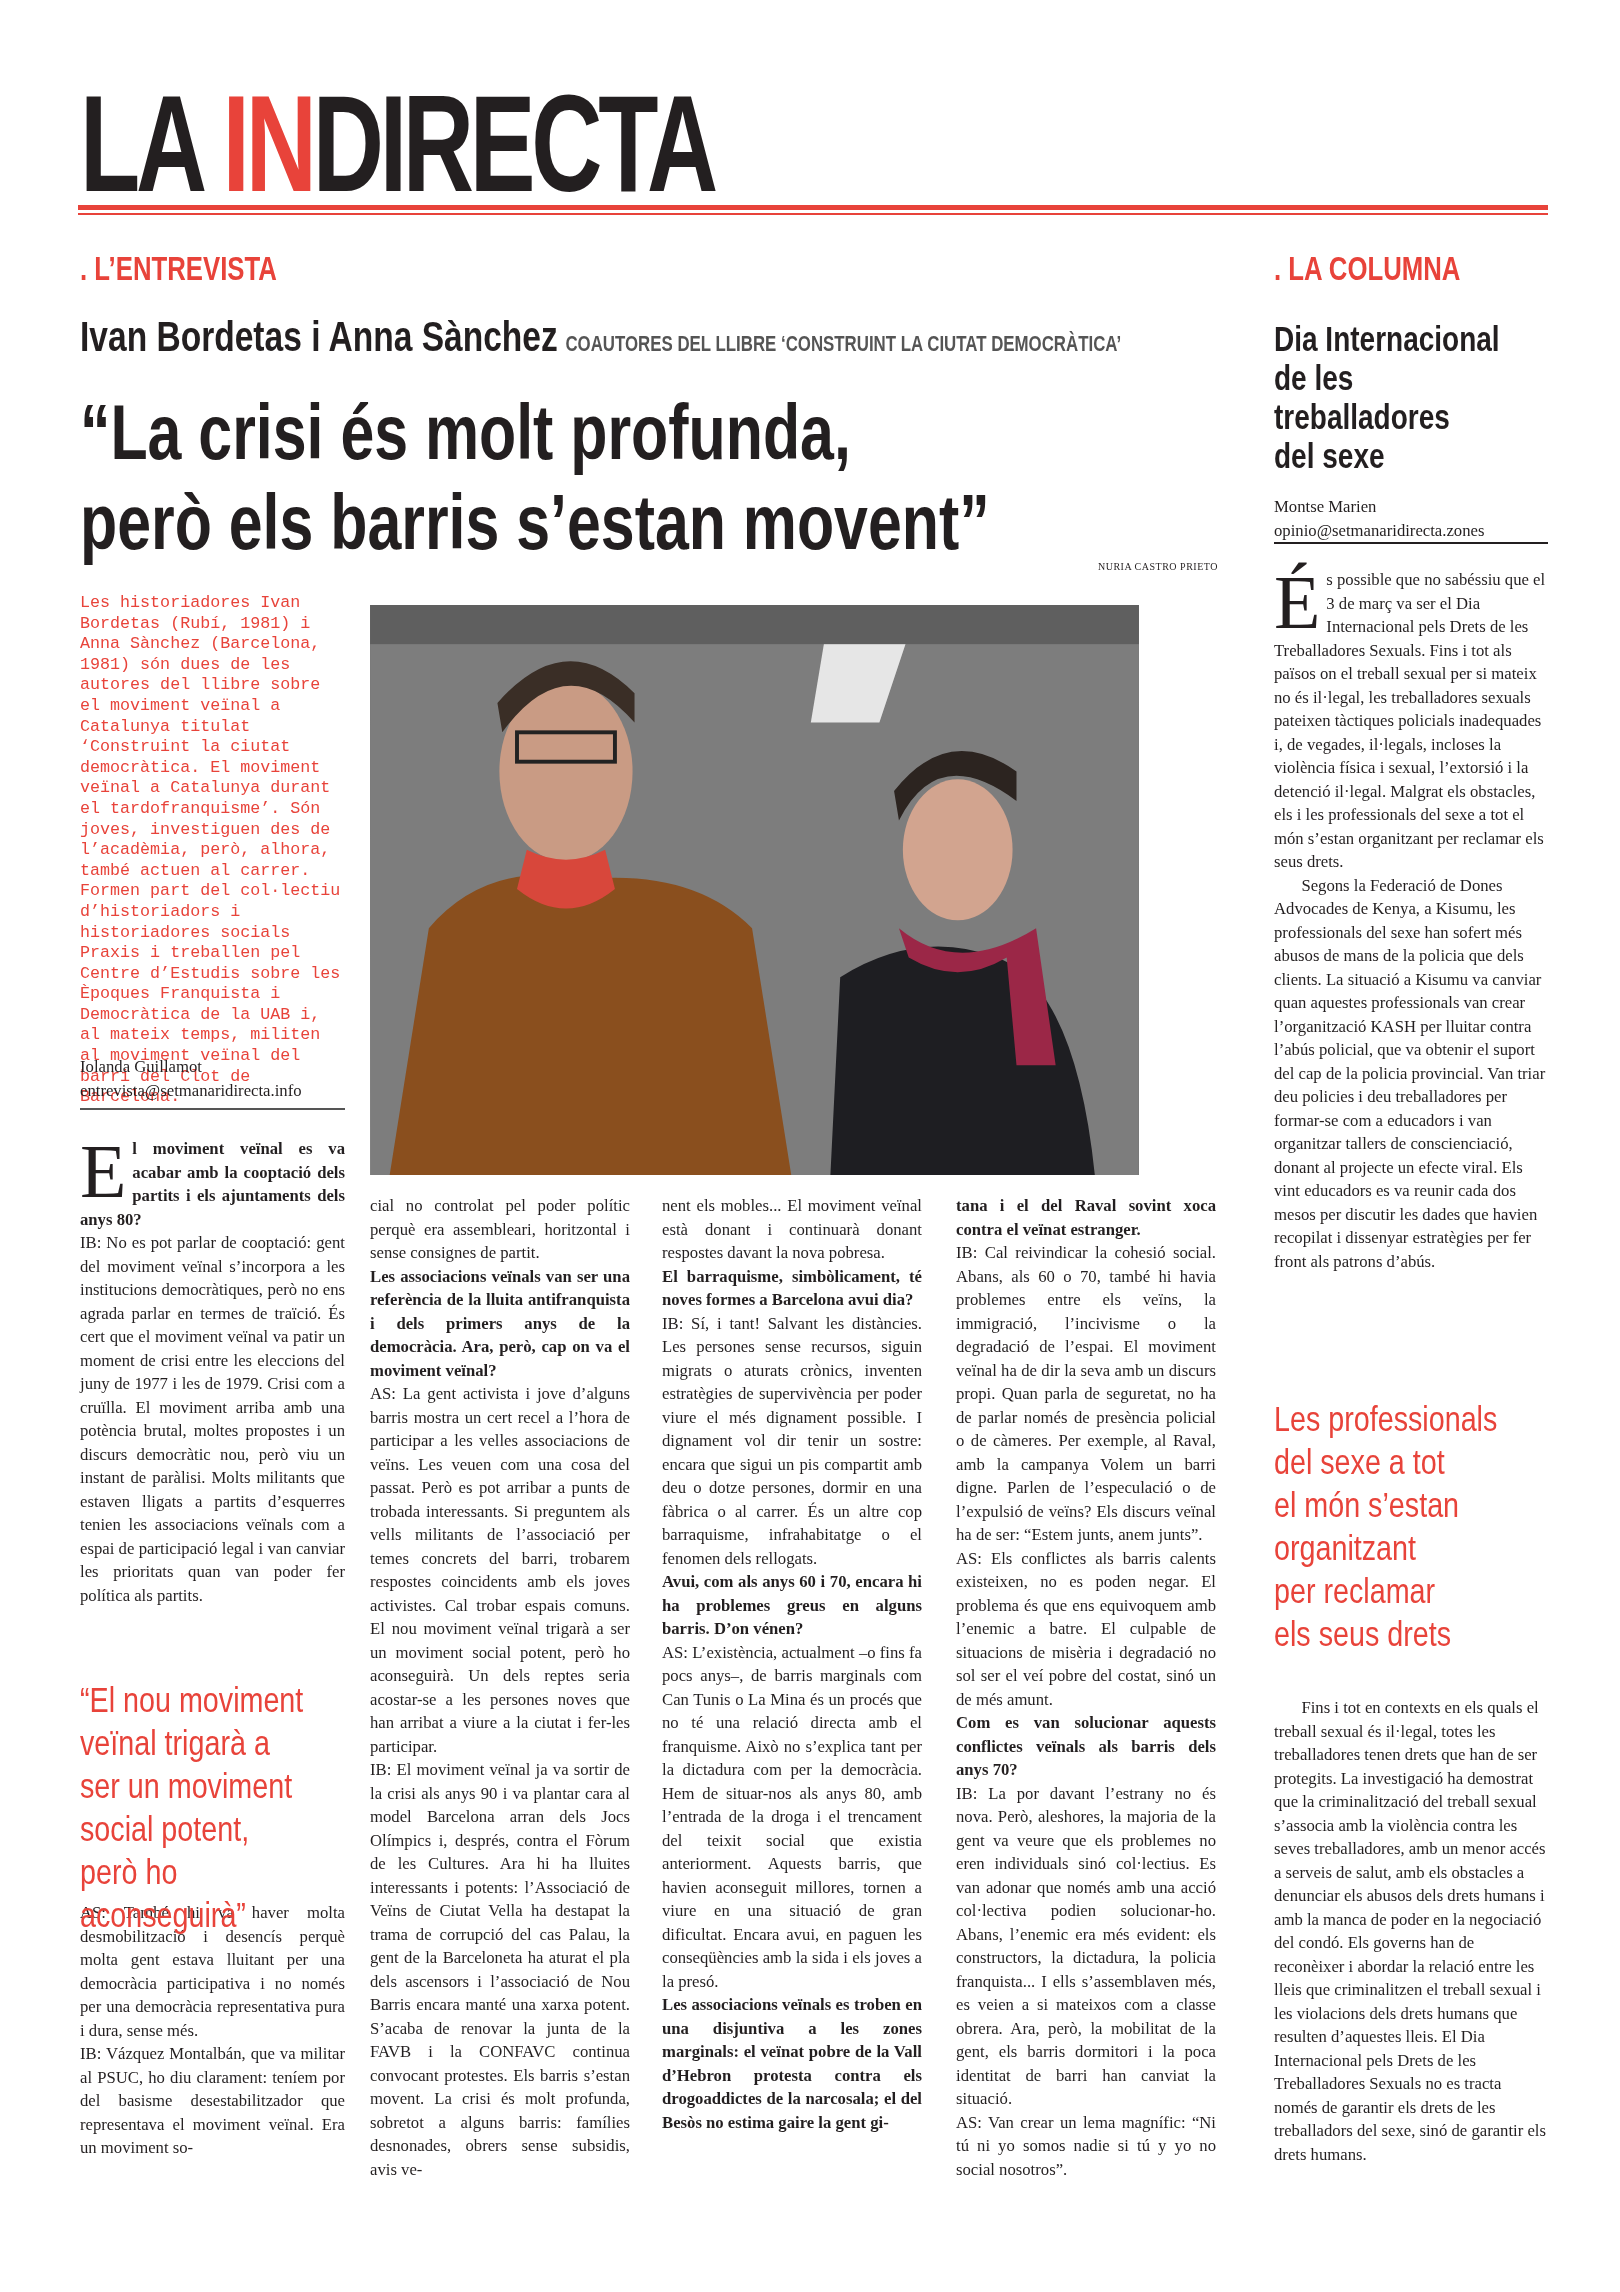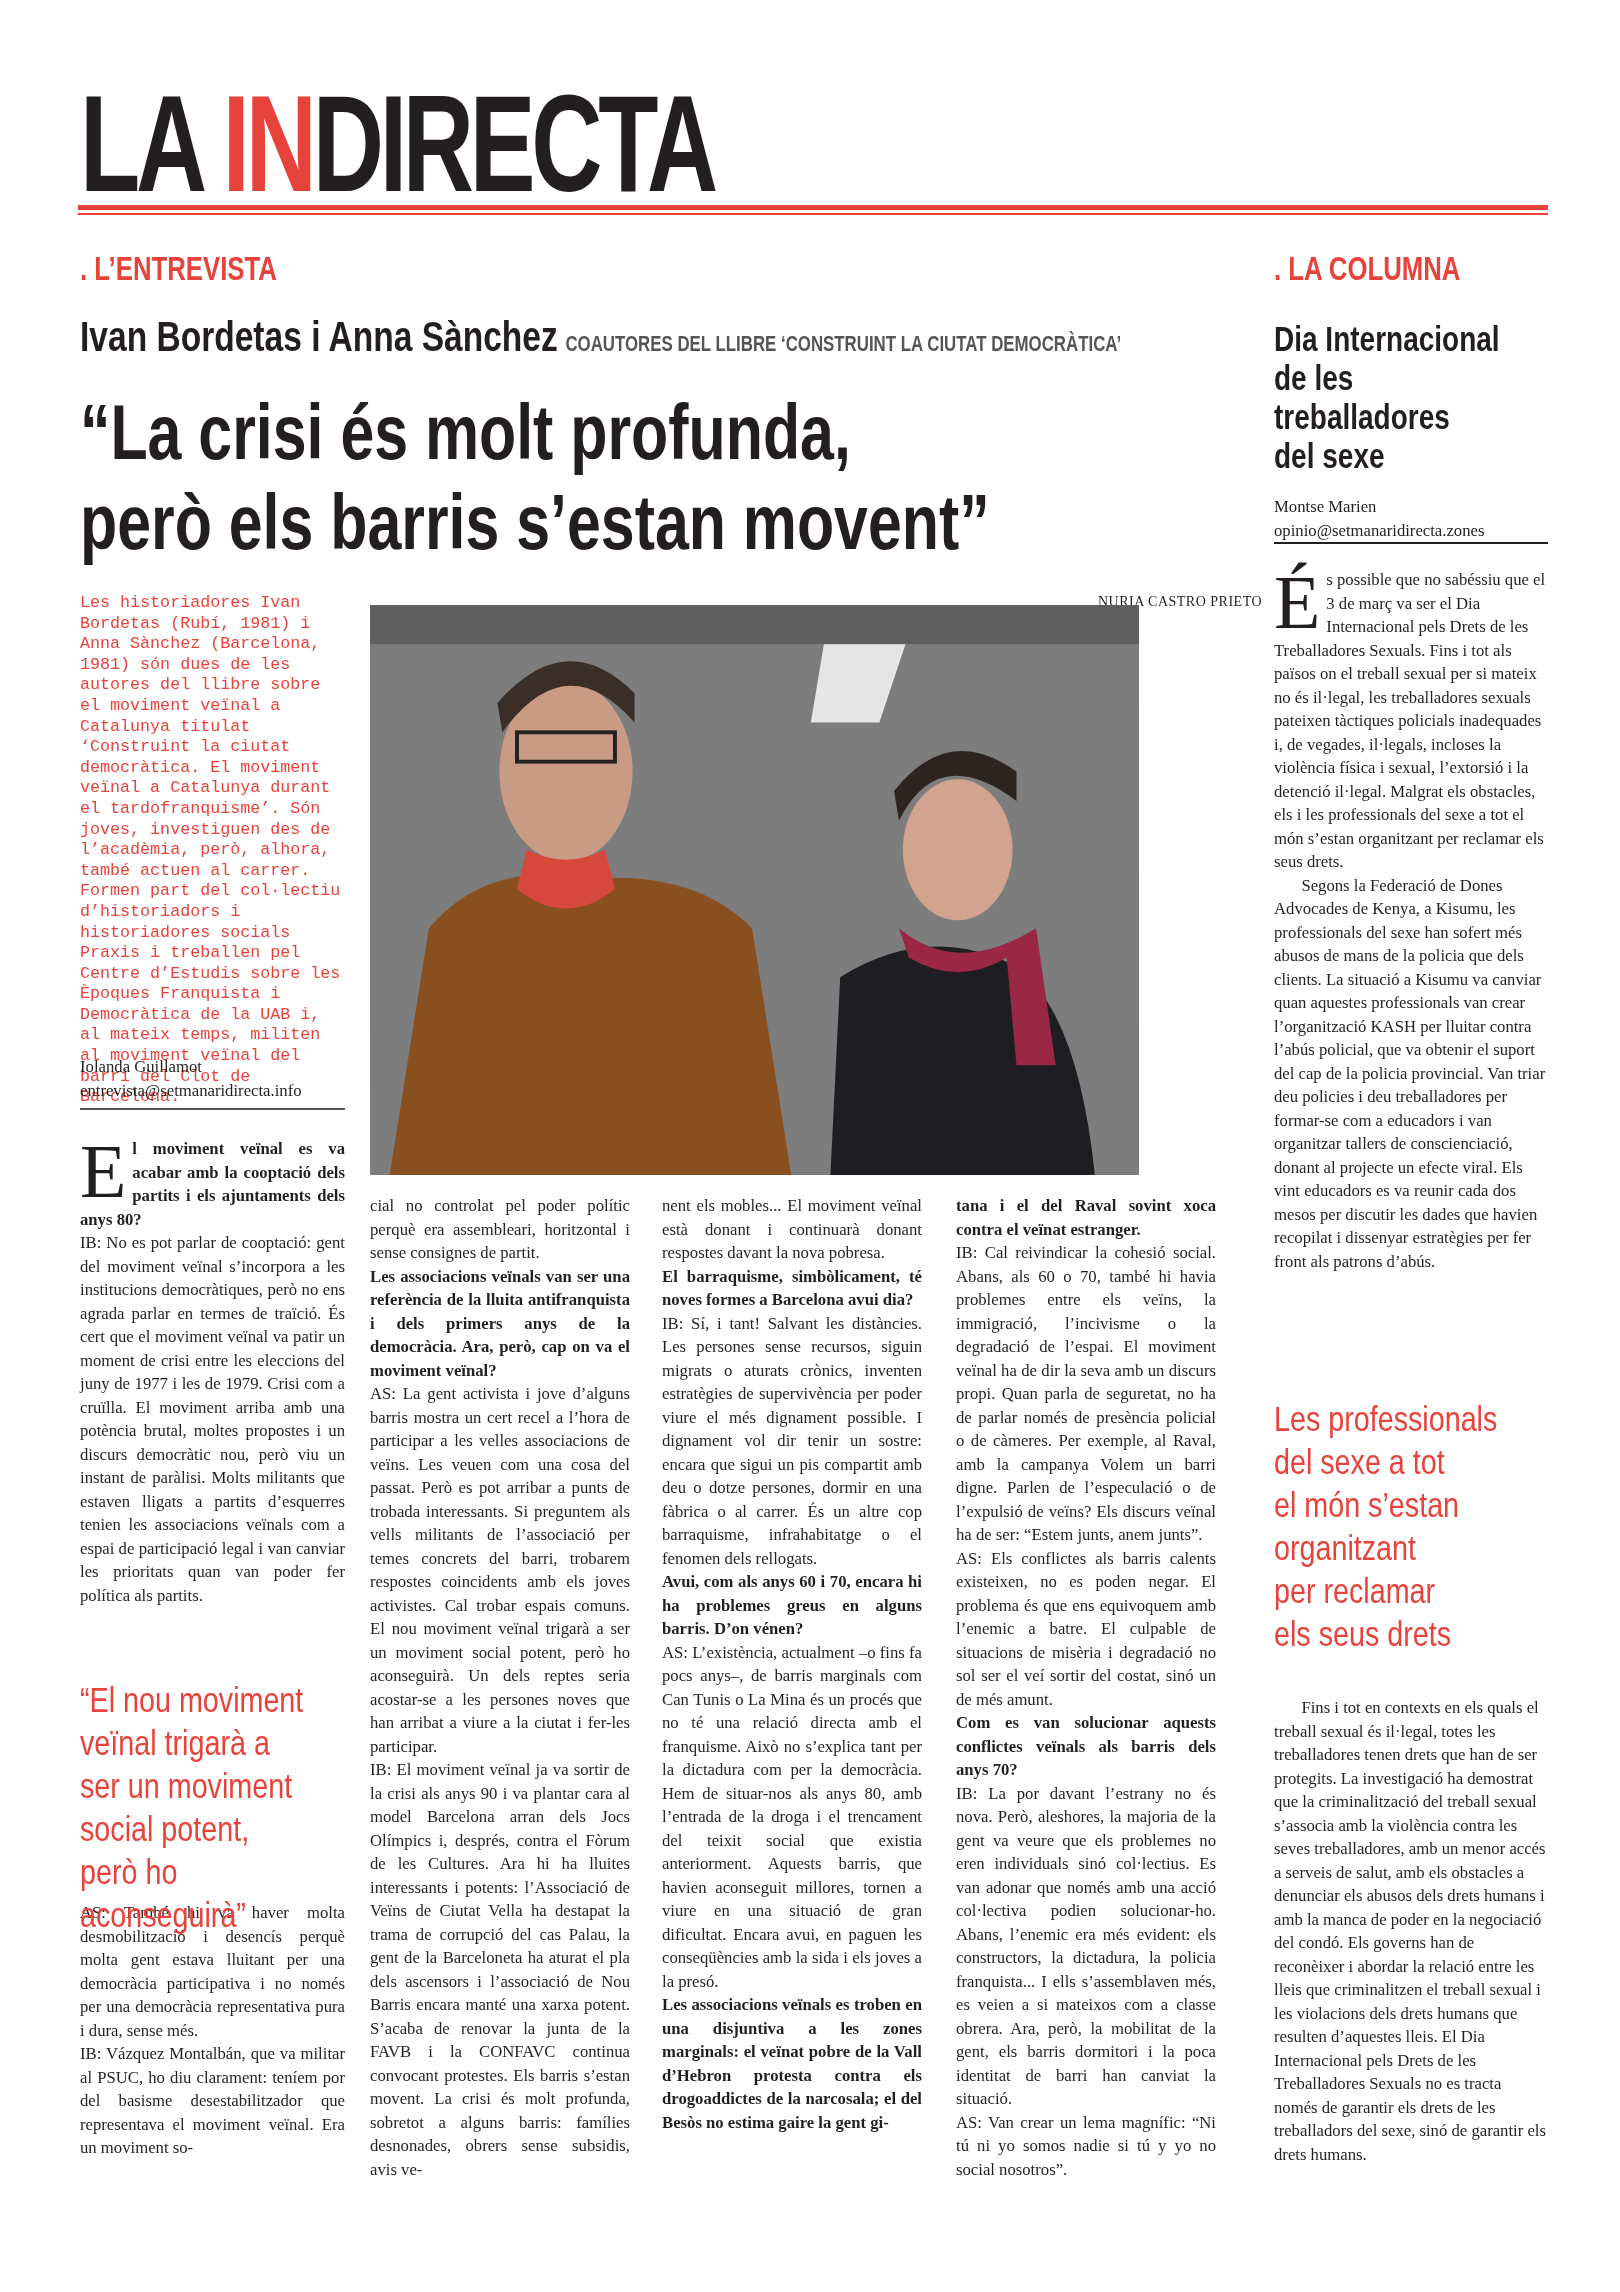--- a/index.html
+++ b/index.html
@@ -11,21 +11,21 @@
   .rule-thin{left:78px;top:213px;width:1470px;height:2px;background:#e8433a;}
   .section{font-family:"Liberation Sans",sans-serif;font-weight:bold;color:#e8433a;font-size:33px;transform:scaleX(0.78);transform-origin:left top;white-space:nowrap;}
   .names{left:80px;top:312px;font-family:"Liberation Sans",sans-serif;font-weight:bold;font-size:43px;transform:scaleX(0.78);transform-origin:left top;white-space:nowrap;}
   .names .sub{font-size:21.6px;color:#555;margin-left:9.8px;}
   .headline{left:80px;top:387px;font-family:"Liberation Sans",sans-serif;font-weight:bold;font-size:78px;line-height:90px;transform:scaleX(0.78);transform-origin:left top;white-space:nowrap;}
   .lede{left:80px;top:593px;width:265px;font-family:Liberation Mono, monospace;color:#e8433a;font-size:16.7px;line-height:20.6px;}
   .byline{font-family:"Liberation Serif",serif;font-size:16.7px;line-height:23.5px;}
   .byline b{font-weight:normal;}
   .hr{height:2px;background:#555;}
   .photo{left:370px;top:605px;width:769px;height:570px;background:linear-gradient(135deg,#6b6b6b 0%,#8f8f8f 30%,#cfcfcf 45%,#7a7a7a 60%,#555 100%);overflow:hidden;}
-  .credit{left:1098px;top:594px;font-family:"Liberation Serif",serif;font-size:14px;letter-spacing:0.5px;}
+  .credit{left:1098px;top:561px;font-family:"Liberation Serif",serif;font-size:10px;letter-spacing:0.5px;}
   .col{font-family:"Liberation Serif",serif;font-size:16.7px;line-height:23.5px;text-align:justify;}
   .col p{margin:0;}
   .col .q{font-weight:bold;}
   .col .ind{text-indent:27.4px;}
   .drop{float:left;font-size:76px;line-height:61px;margin:3.9px 5.9px 0 0;font-family:"Liberation Serif",serif;}
   .pull{font-family:"Liberation Sans",sans-serif;color:#e8433a;font-size:35px;line-height:43px;transform:scaleX(0.82);transform-origin:left top;white-space:nowrap;}
   .colhead{left:1274px;top:319px;font-family:"Liberation Sans",sans-serif;font-weight:bold;font-size:35px;line-height:39px;transform:scaleX(0.8);transform-origin:left top;white-space:nowrap;}
 </style>
 </head>
 <body>
@@ -97,21 +97,21 @@
   <p class="q">El barraquisme, simbòlicament, té noves formes a Barcelona avui dia?</p>
   <p>IB: Sí, i tant! Salvant les distàncies. Les persones sense recursos, siguin migrats o aturats crònics, inventen estratègies de supervivència per poder viure el més dignament possible. I dignament vol dir tenir un sostre: encara que sigui un pis compartit amb deu o dotze persones, dormir en una fàbrica o al carrer. És un altre cop barraquisme, infrahabitatge o el fenomen dels rellogats.</p>
   <p class="q">Avui, com als anys 60 i 70, encara hi ha problemes greus en alguns barris. D’on vénen?</p>
   <p>AS: L’existència, actualment –o fins fa pocs anys–, de barris marginals com Can Tunis o La Mina és un procés que no té una relació directa amb el franquisme. Això no s’explica tant per la dictadura com per la democràcia. Hem de situar-nos als anys 80, amb l’entrada de la droga i el trencament del teixit social que existia anteriorment. Aquests barris, que havien aconseguit millores, tornen a viure en una situació de gran dificultat. Encara avui, en paguen les conseqüències amb la sida i els joves a la presó.</p>
   <p class="q">Les associacions veïnals es troben en una disjuntiva a les zones marginals: el veïnat pobre de la Vall d’Hebron protesta contra els drogoaddictes de la narcosala; el del Besòs no estima gaire la gent gi-</p>
 </div>
 
 <div class="abs col" style="left:956px;top:1194px;width:260px;">
   <p class="q">tana i el del Raval sovint xoca contra el veïnat estranger.</p>
   <p>IB: Cal reivindicar la cohesió social. Abans, als 60 o 70, també hi havia problemes entre els veïns, la immigració, l’incivisme o la degradació de l’espai. El moviment veïnal ha de dir la seva amb un discurs propi. Quan parla de seguretat, no ha de parlar només de presència policial o de càmeres. Per exemple, al Raval, amb la campanya Volem un barri digne. Parlen de l’especulació o de l’expulsió de veïns? Els discurs veïnal ha de ser: “Estem junts, anem junts”.</p>
-  <p>AS: Els conflictes als barris calents existeixen, no es poden negar. El problema és que ens equivoquem amb l’enemic a batre. El culpable de situacions de misèria i degradació no sol ser el veí sortir del costat, sinó un de més amunt.</p>
+  <p>AS: Els conflictes als barris calents existeixen, no es poden negar. El problema és que ens equivoquem amb l’enemic a batre. El culpable de situacions de misèria i degradació no sol ser el veí pobre del costat, sinó un de més amunt.</p>
   <p class="q">Com es van solucionar aquests conflictes veïnals als barris dels anys 70?</p>
   <p>IB: La por davant l’estrany no és nova. Però, aleshores, la majoria de la gent va veure que els problemes no eren individuals sinó col·lectius. Es van adonar que només amb una acció col·lectiva podien solucionar-ho. Abans, l’enemic era més evident: els constructors, la dictadura, la policia franquista... I ells s’assemblaven més, es veien a si mateixos com a classe obrera. Ara, però, la mobilitat de la gent, els barris dormitori i la poca identitat de barri han canviat la situació.</p>
   <p>AS: Van crear un lema magnífic: “Ni tú ni yo somos nadie si tú y yo no social nosotros”.</p>
 </div>
 
 <div class="abs colhead">
   <div>Dia Internacional</div>
   <div>de les</div>
   <div>treballadores</div>
   <div>del sexe</div>

